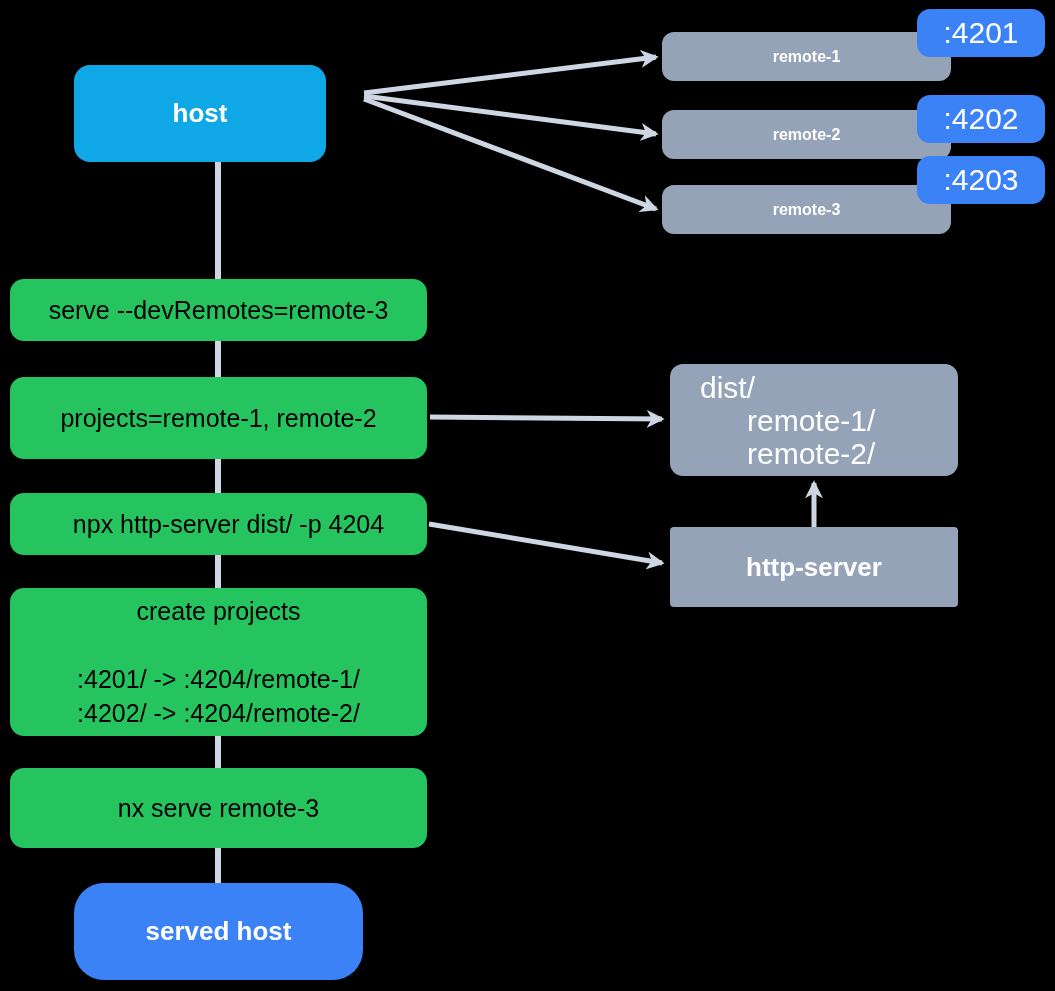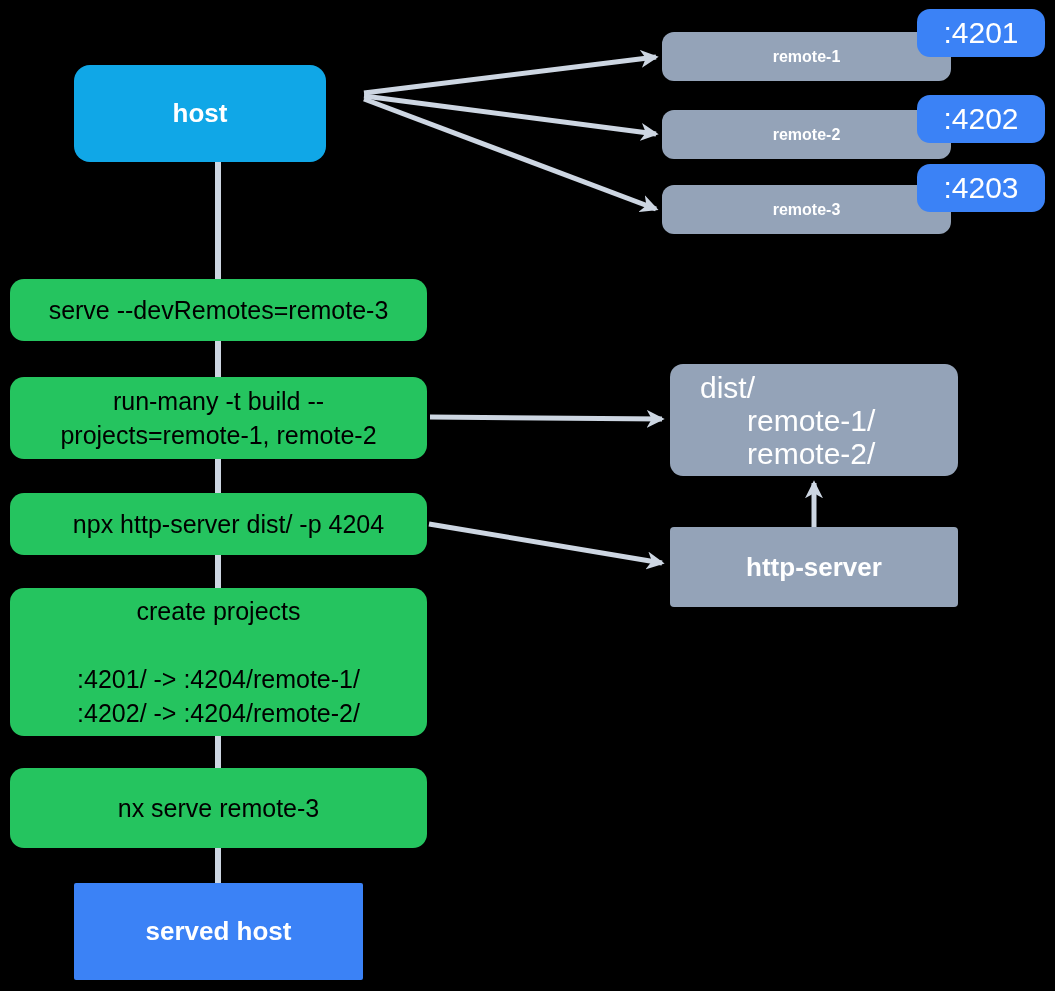--- a/index.html
+++ b/index.html
@@ -42,21 +42,21 @@
   .r1 { top: 32px; } .r2 { top: 110px; } .r3 { top: 185px; }
   .badge {
     position: absolute;
     left: 917px; width: 128px; height: 48px;
     background: var(--c-badge, #3B82F6);
     border-radius: 13px;
     color: var(--c-text, #FFFFFF);
     display: flex; align-items: center; justify-content: center;
     font-size: 30px;
   }
-  .b1 { top: 9px; } .b2 { top: 95px; } .b3 { top: 164px; }
+  .b1 { top: 9px; } .b2 { top: 95px; } .b3 { top: 156px; }
 
   .step {
     left: 10px; width: 417px;
     background: var(--c-green, #25C45F);
     border-radius: 14px;
     font-size: 25px;
     color: #000000;
   }
   .s1 { top: 279px; height: 62px; }
   .s2 { top: 377px; height: 82px; }
@@ -78,21 +78,21 @@
 
   .httpserver {
     left: 670px; top: 527px; width: 288px; height: 80px;
     background: var(--c-gray, #94A3B8);
     border-radius: 4px;
     font-weight: 700; font-size: 26px;
   }
   .servedhost {
     left: 74px; top: 883px; width: 289px; height: 97px;
     background: var(--c-badge, #3B82F6);
-    border-radius: 2px;
+    border-radius: 30px;
     font-weight: 700; font-size: 26px;
   }
 </style>
 </head>
 <body>
 
 <div class="canvas">
 
   <svg class="wires" viewBox="0 0 1055 991" xmlns="http://www.w3.org/2000/svg">
     <defs>
@@ -131,21 +131,20 @@
   </div>
   <div class="badge b3">
     <span>:4203</span>
   </div>
 
   <div class="node step s1">
     <div class="step-line">serve --devRemotes=remote-3</div>
   </div>
 
   <div class="node step s2">
-    <div class="step-line">run-many -t build --</div>
     <div class="step-line">projects=remote-1, remote-2</div>
   </div>
 
   <div class="node step s3">
     <div class="step-line">npx http-server dist/ -p 4204</div>
   </div>
 
   <div class="node step s4">
     <div class="step-line">create projects</div>
     <div class="step-line"></div>

